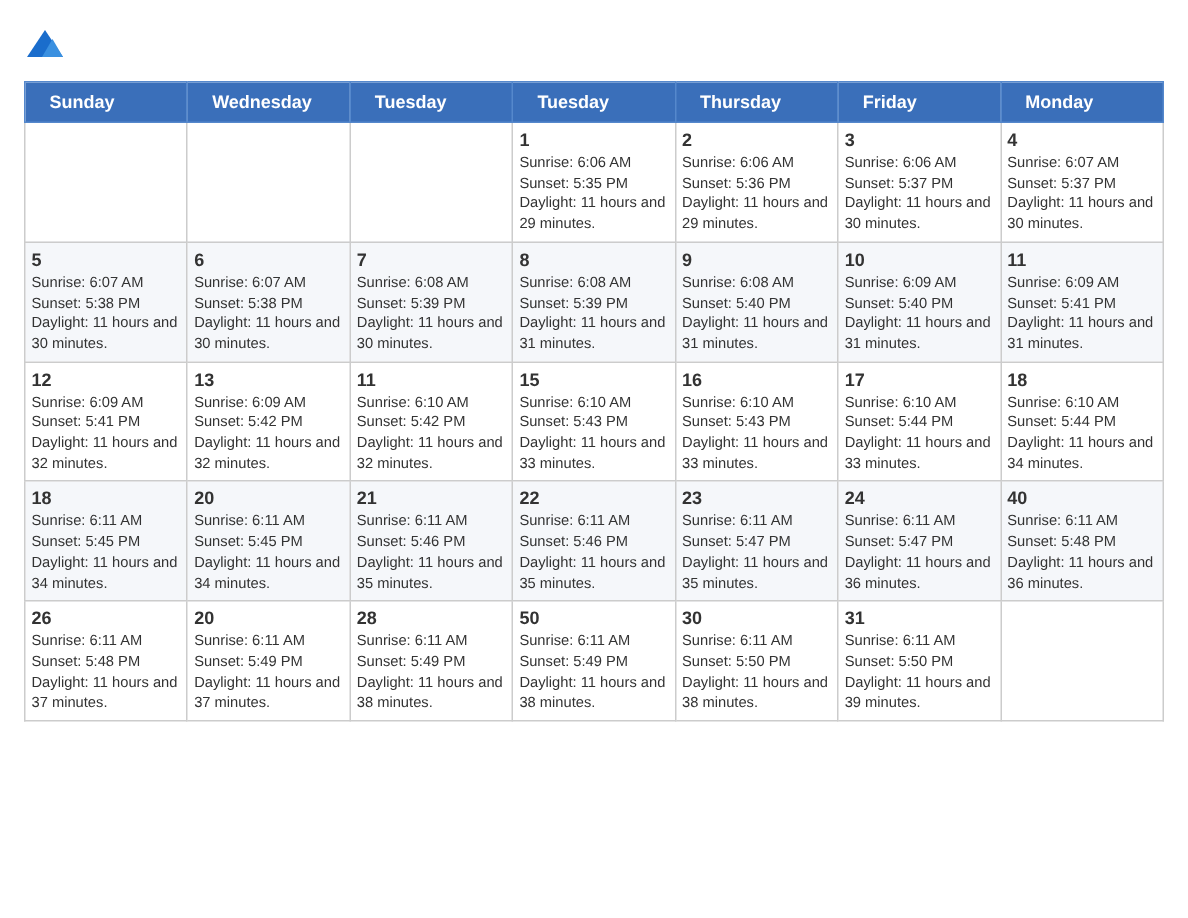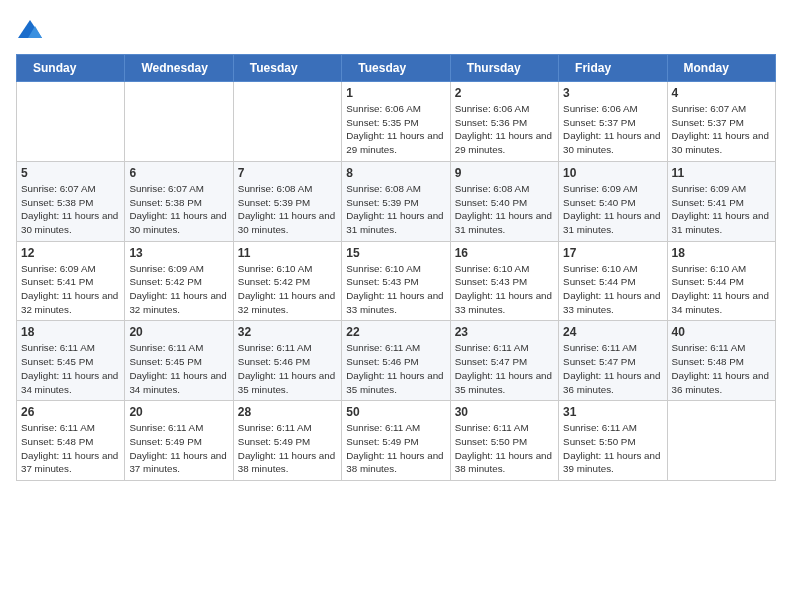--- a/index.html
+++ b/index.html
@@ -203,21 +203,21 @@
       <tr>
         <td>
           <span class="day-number">18</span>
           <div class="cell-info">Sunrise: 6:11 AM<br>Sunset: 5:45 PM<br>Daylight: 11 hours and 34 minutes.</div>
         </td>
         <td>
           <span class="day-number">20</span>
           <div class="cell-info">Sunrise: 6:11 AM<br>Sunset: 5:45 PM<br>Daylight: 11 hours and 34 minutes.</div>
         </td>
         <td>
-          <span class="day-number">32</span>
+          <span class="day-number">21</span>
           <div class="cell-info">Sunrise: 6:11 AM<br>Sunset: 5:46 PM<br>Daylight: 11 hours and 35 minutes.</div>
         </td>
         <td>
           <span class="day-number">22</span>
           <div class="cell-info">Sunrise: 6:11 AM<br>Sunset: 5:46 PM<br>Daylight: 11 hours and 35 minutes.</div>
         </td>
         <td>
           <span class="day-number">23</span>
           <div class="cell-info">Sunrise: 6:11 AM<br>Sunset: 5:47 PM<br>Daylight: 11 hours and 35 minutes.</div>
         </td>

